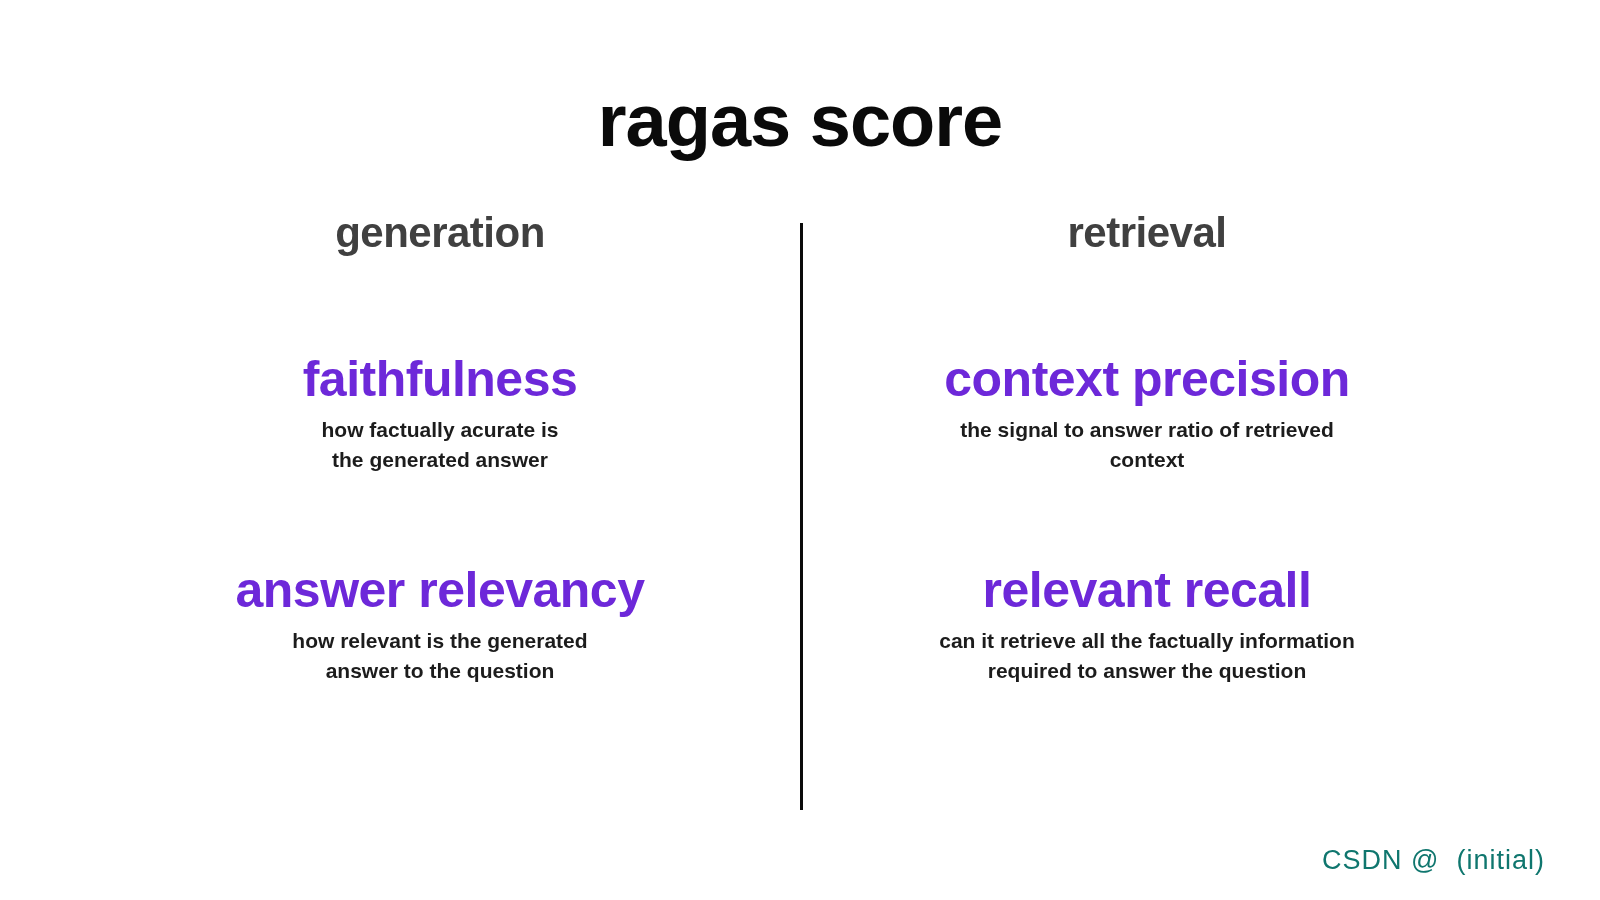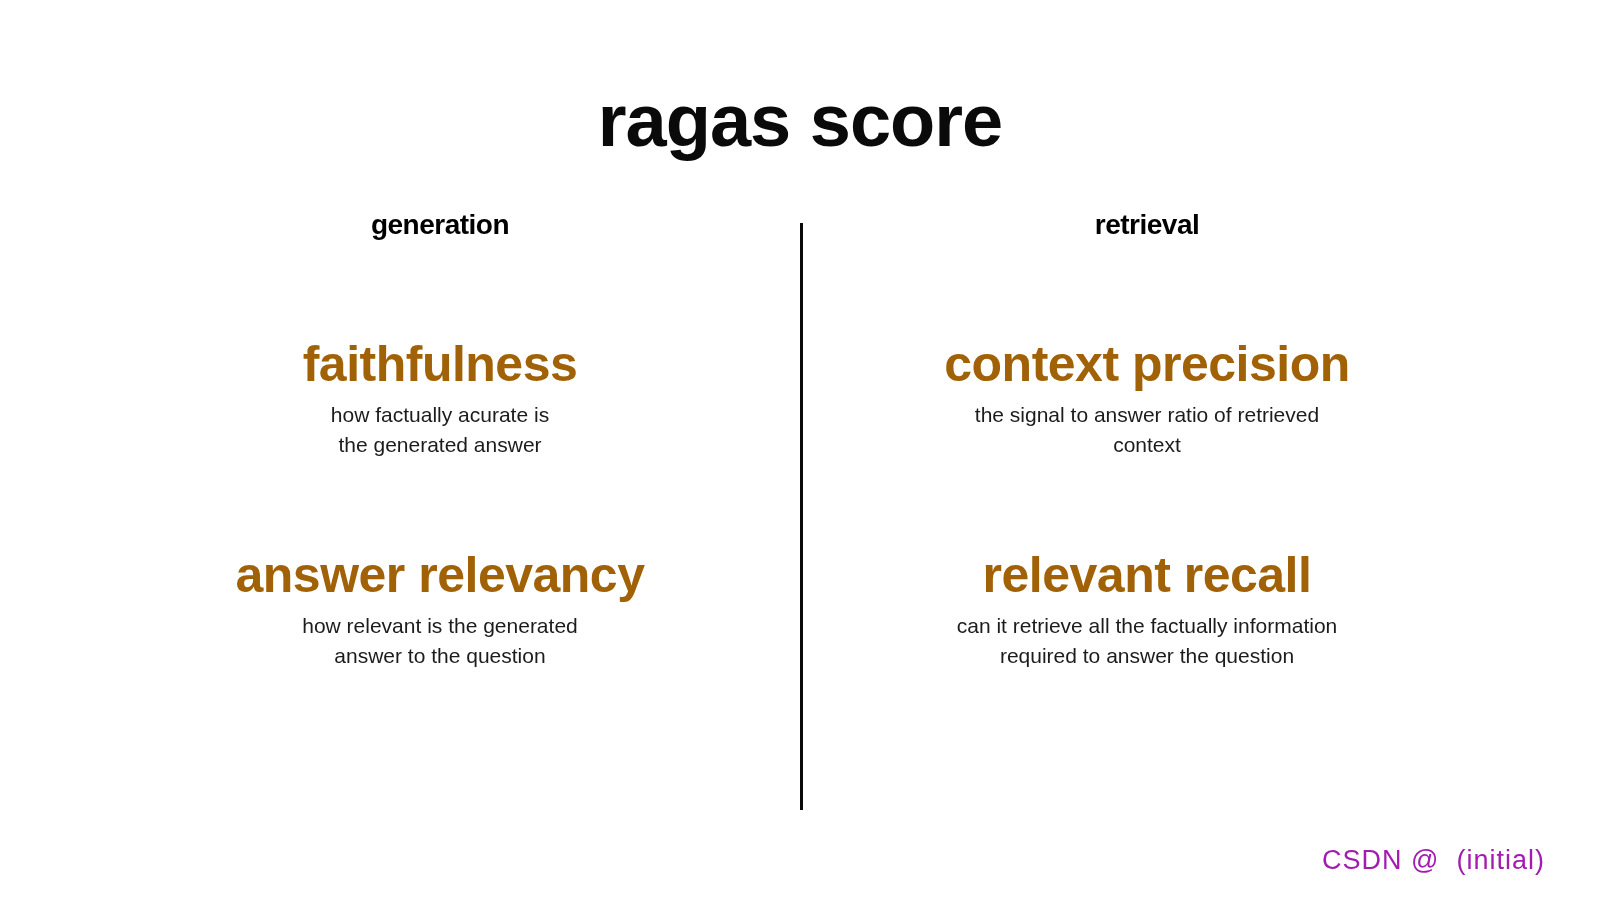--- a/index.html
+++ b/index.html
@@ -37,50 +37,50 @@
     background: #0a0a0a;
   }
   .column {
     position: absolute;
     top: 210px;
     text-align: center;
   }
   .column.left  { left: 80px;  width: 720px; }
   .column.right { left: 802px; width: 690px; }
   .column-header {
-    font-size: 28px;
+    font-size: 42px;
     font-weight: 700;
-    color: #000000;
+    color: #404040;
     letter-spacing: -0.5px;
     line-height: 1.1;
   }
   .metric-name {
     font-size: 50px;
     font-weight: 700;
-    color: #a16207;
+    color: #6d28d9;
     letter-spacing: -0.5px;
     line-height: 1.1;
   }
   .metric-name.first { margin-top: 96px; }
   .metric-name.second { margin-top: 88px; }
   .metric-desc {
     margin-top: 8px;
     font-size: 21px;
-    font-weight: 400;
+    font-weight: 700;
     color: #1c1c1c;
     line-height: 30px;
     white-space: pre-line;
   }
   .watermark {
     position: absolute;
     right: 55px;
     bottom: 24px;
     font-size: 27px;
     font-weight: 400;
-    color: #a21caf;
+    color: #0f766e;
     letter-spacing: 1px;
     white-space: pre;
   }
 </style>
 </head>
 <body>
 
 <div class="canvas">
 
   <h1 class="page-title">ragas score</h1>

